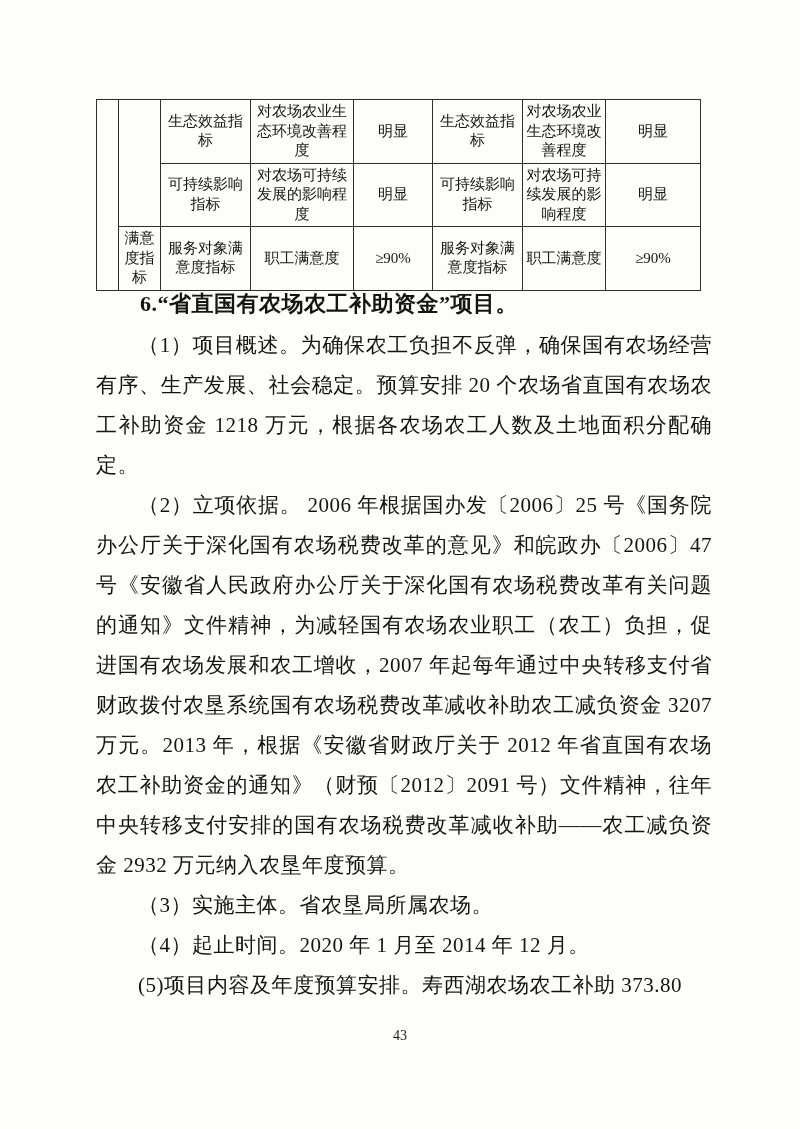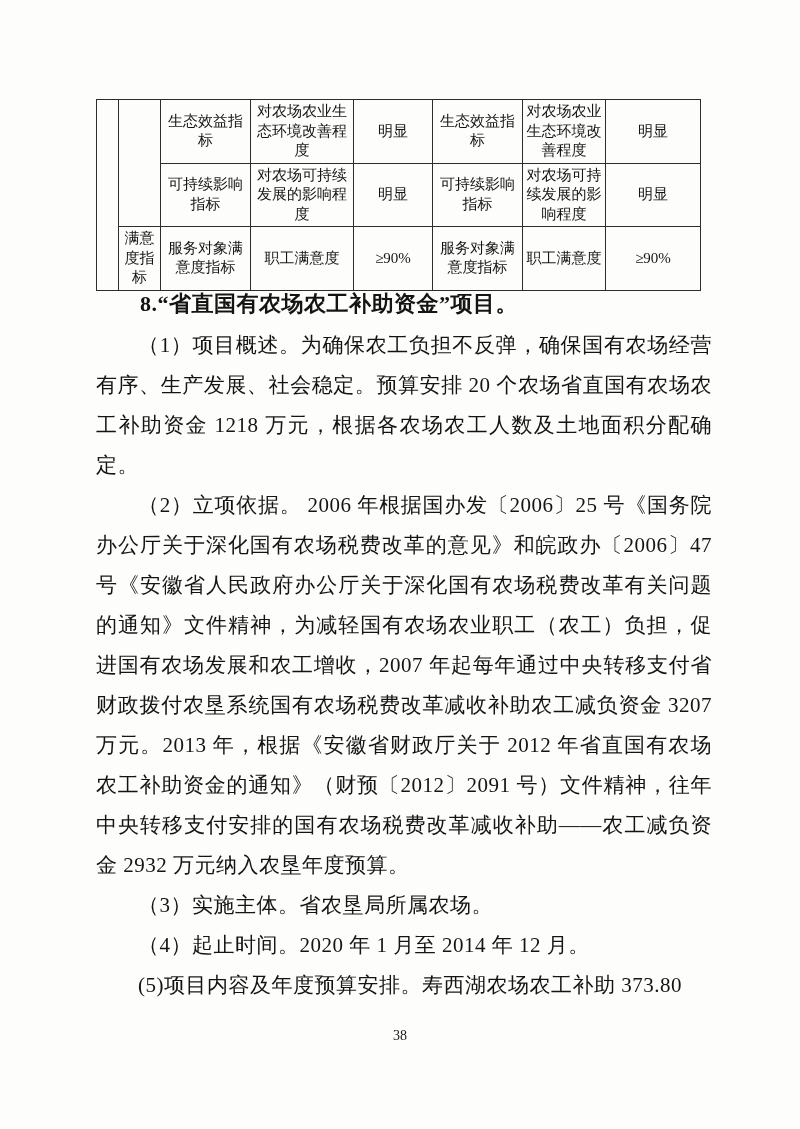--- a/index.html
+++ b/index.html
@@ -113,23 +113,23 @@
         <td class="detail">职工满意度</td>
         <td>≥90%</td>
         <td>服务对象满意度指标</td>
         <td class="detail">职工满意度</td>
         <td>≥90%</td>
       </tr>
     </tbody>
   </table>
 
   <div class="content">
-    <h2 class="heading">8.“省直国有农场农工补助资金”项目。</h2>
+    <h2 class="heading">6.“省直国有农场农工补助资金”项目。</h2>
     <p class="body-par">（1）项目概述。为确保农工负担不反弹，确保国有农场经营有序、生产发展、社会稳定。预算安排 20 个农场省直国有农场农工补助资金 1218 万元，根据各农场农工人数及土地面积分配确定。</p>
     <p class="body-par">（2）立项依据。 2006 年根据国办发〔2006〕25 号《国务院办公厅关于深化国有农场税费改革的意见》和皖政办〔2006〕47 号《安徽省人民政府办公厅关于深化国有农场税费改革有关问题的通知》文件精神，为减轻国有农场农业职工（农工）负担，促进国有农场发展和农工增收，2007 年起每年通过中央转移支付省财政拨付农垦系统国有农场税费改革减收补助农工减负资金 3207 万元。2013 年，根据《安徽省财政厅关于 2012 年省直国有农场农工补助资金的通知》（财预〔2012〕2091 号）文件精神，往年中央转移支付安排的国有农场税费改革减收补助——农工减负资金 2932 万元纳入农垦年度预算。</p>
     <p class="body-par">（3）实施主体。省农垦局所属农场。</p>
     <p class="body-par">（4）起止时间。2020 年 1 月至 2014 年 12 月。</p>
     <p class="body-par">(5)项目内容及年度预算安排。寿西湖农场农工补助 373.80</p>
   </div>
 
-  <div class="page-number">38</div>
+  <div class="page-number">43</div>
 
 </div>
 
 </body></html>

